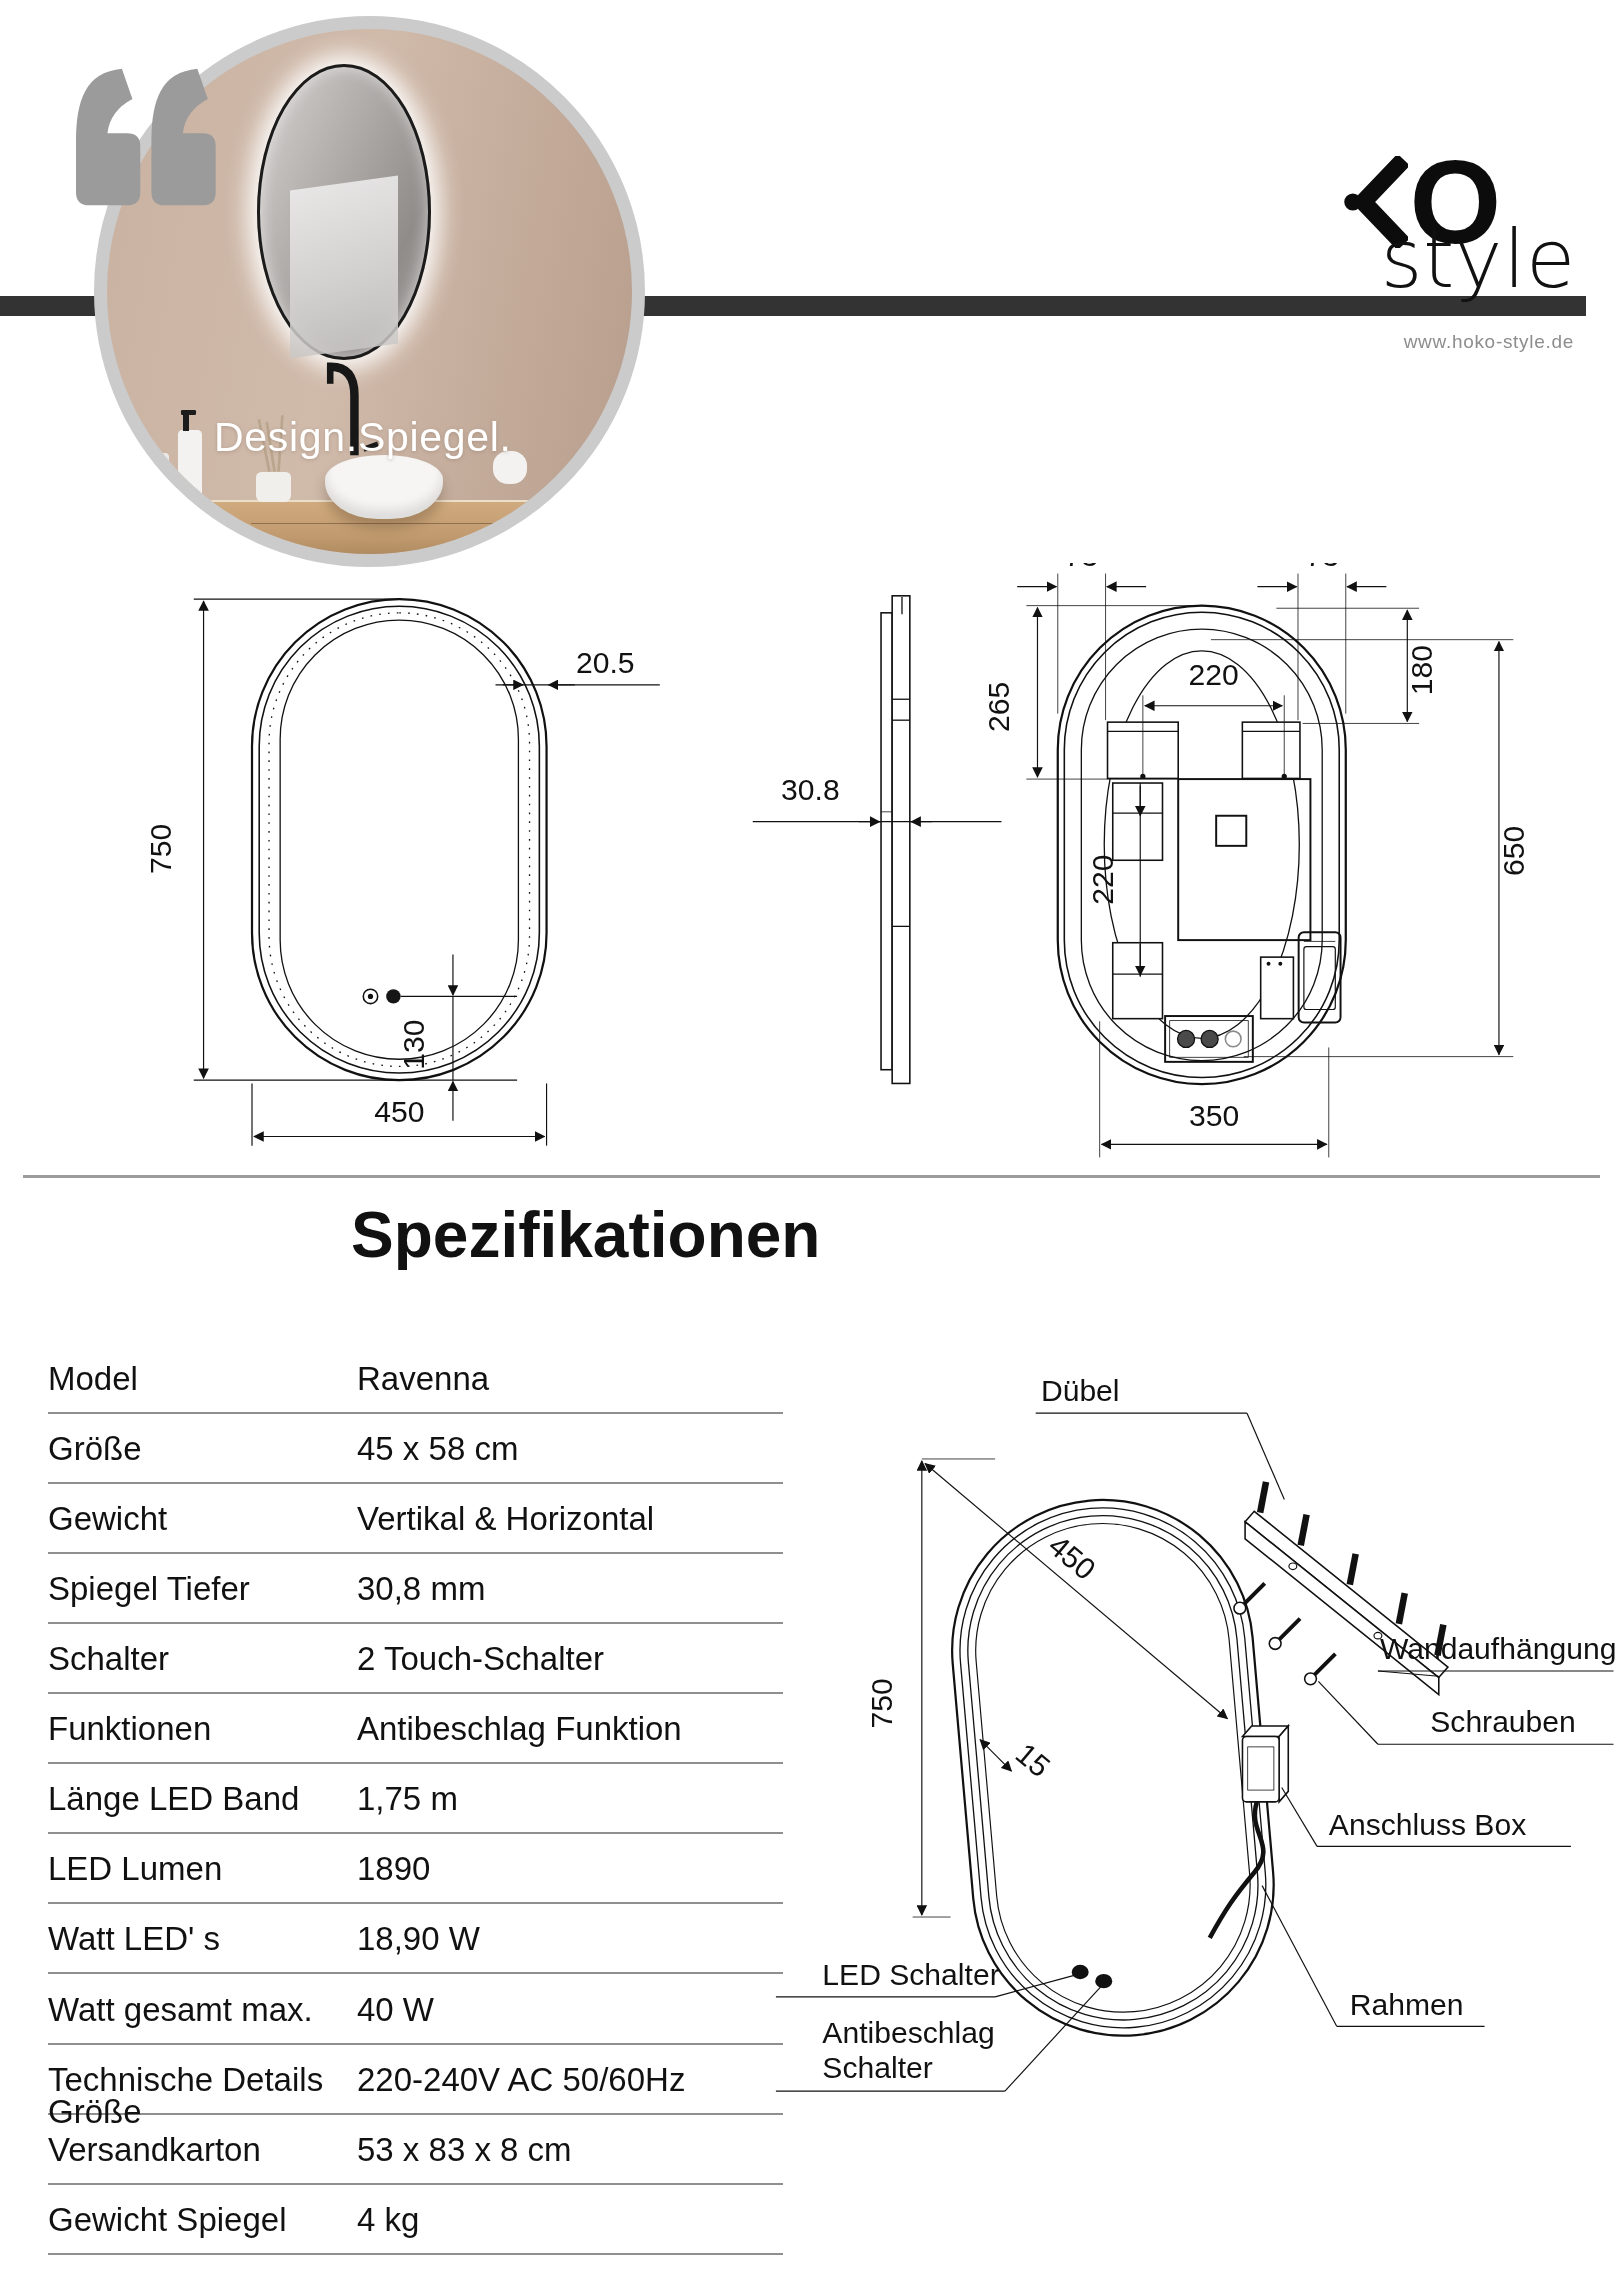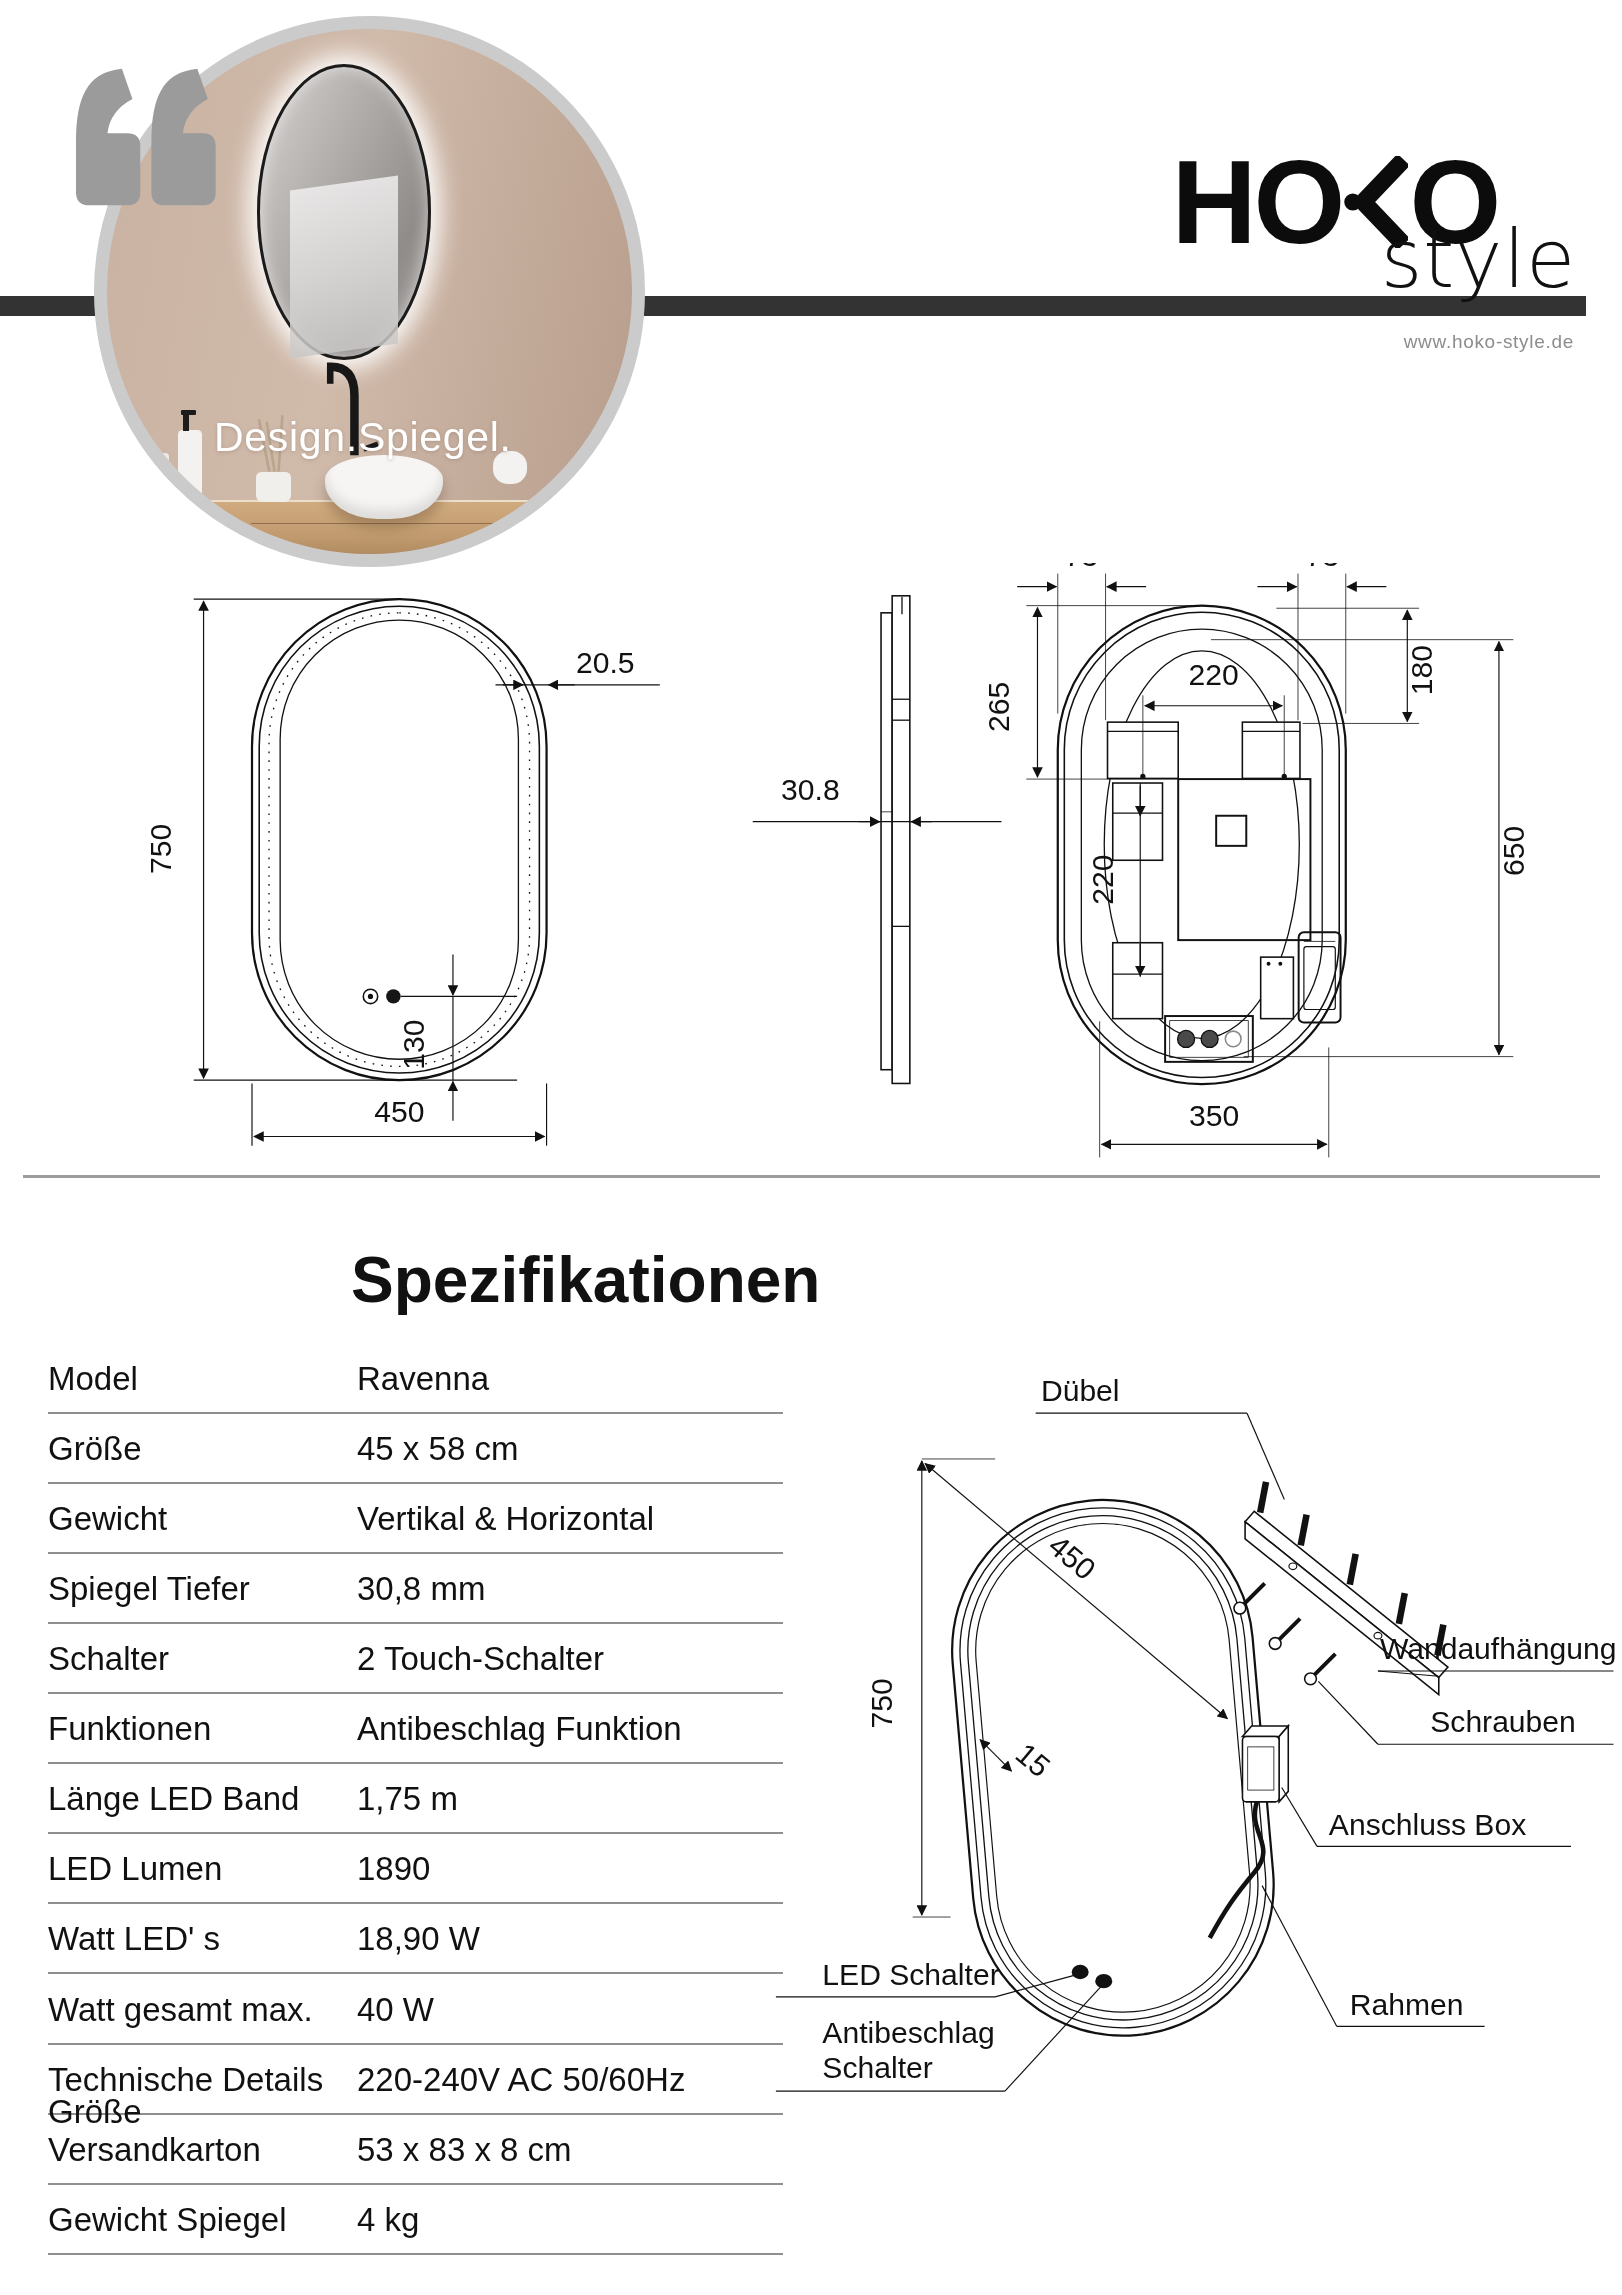--- a/index.html
+++ b/index.html
@@ -47,21 +47,21 @@
   svg .ln25{fill:none;stroke:#111;stroke-width:3px;}
   svg .ln2{fill:#fff;stroke:#111;stroke-width:2.4px;}
   svg .ln2n{fill:none;stroke:#111;stroke-width:2.4px;}
   svg .ln15{fill:none;stroke:#111;stroke-width:2px;}
   svg .ln1{fill:none;stroke:#111;stroke-width:1.8px;}
   svg .lnt{fill:none;stroke:#111;stroke-width:1.2px;}
   svg .dots{fill:none;stroke:#111;stroke-width:2px;stroke-dasharray:2.5 11;}
   svg text{fill:#111;font-family:"Liberation Sans",sans-serif;font-size:46px;}
   .divider{position:absolute;left:23px;top:1175px;width:1577px;height:2.6px;background:#9c9c9c;}
   
-  .spec-title{position:absolute;left:351px;top:1243px;font-size:64px;font-weight:bold;letter-spacing:0;}
+  .spec-title{position:absolute;left:351px;top:1198px;font-size:64px;font-weight:bold;letter-spacing:0;}
   .spec-table{position:absolute;left:48px;top:1344px;width:735px;}
   .spec-row{position:absolute;left:0;width:735px;height:70px;border-bottom:2.6px solid #8f8f8f;
             display:flex;align-items:flex-end;padding-bottom:14px;box-sizing:border-box;}
   .spec-row .lbl{width:309px;font-size:33px;}
   .spec-row .val{font-size:33px;}
 </style>
 </head>
 <body>
 
 <div class="page">
@@ -88,21 +88,20 @@
   </div>
 
   <svg class="quote-mark" viewBox="0 0 215 220">
     <g fill="#9b9b9b">
       <path d="M70 0 Q30 4 14 34 Q0 60 0 108 L0 188 Q0 208 20 208 L78 208 Q98 208 98 188 L98 118 Q98 98 78 98 L48 98 Q52 64 86 46 Z"></path>
       <path d="M185 0 Q145 4 129 34 Q115 60 115 108 L115 188 Q115 208 135 208 L193 208 Q213 208 213 188 L213 118 Q213 98 193 98 L163 98 Q167 64 201 46 Z"></path>
     </g>
   </svg>
 
   <div class="logo">
-    <span>HO</span>
     <svg class="chev" viewBox="0 0 100 150">
       <circle cx="13" cy="75" r="14" fill="#0c0c0c"></circle>
       <path d="M96 6 L30 75 L96 144" fill="none" stroke="#0c0c0c" stroke-width="28"></path>
     </svg>
     <span>O</span>
   </div>
   <div class="brand-style">style</div>
   <div class="website">www.hoko-style.de</div>
 
   <svg class="tech-svg" width="1622" height="622" viewBox="0 860 2478 950">

